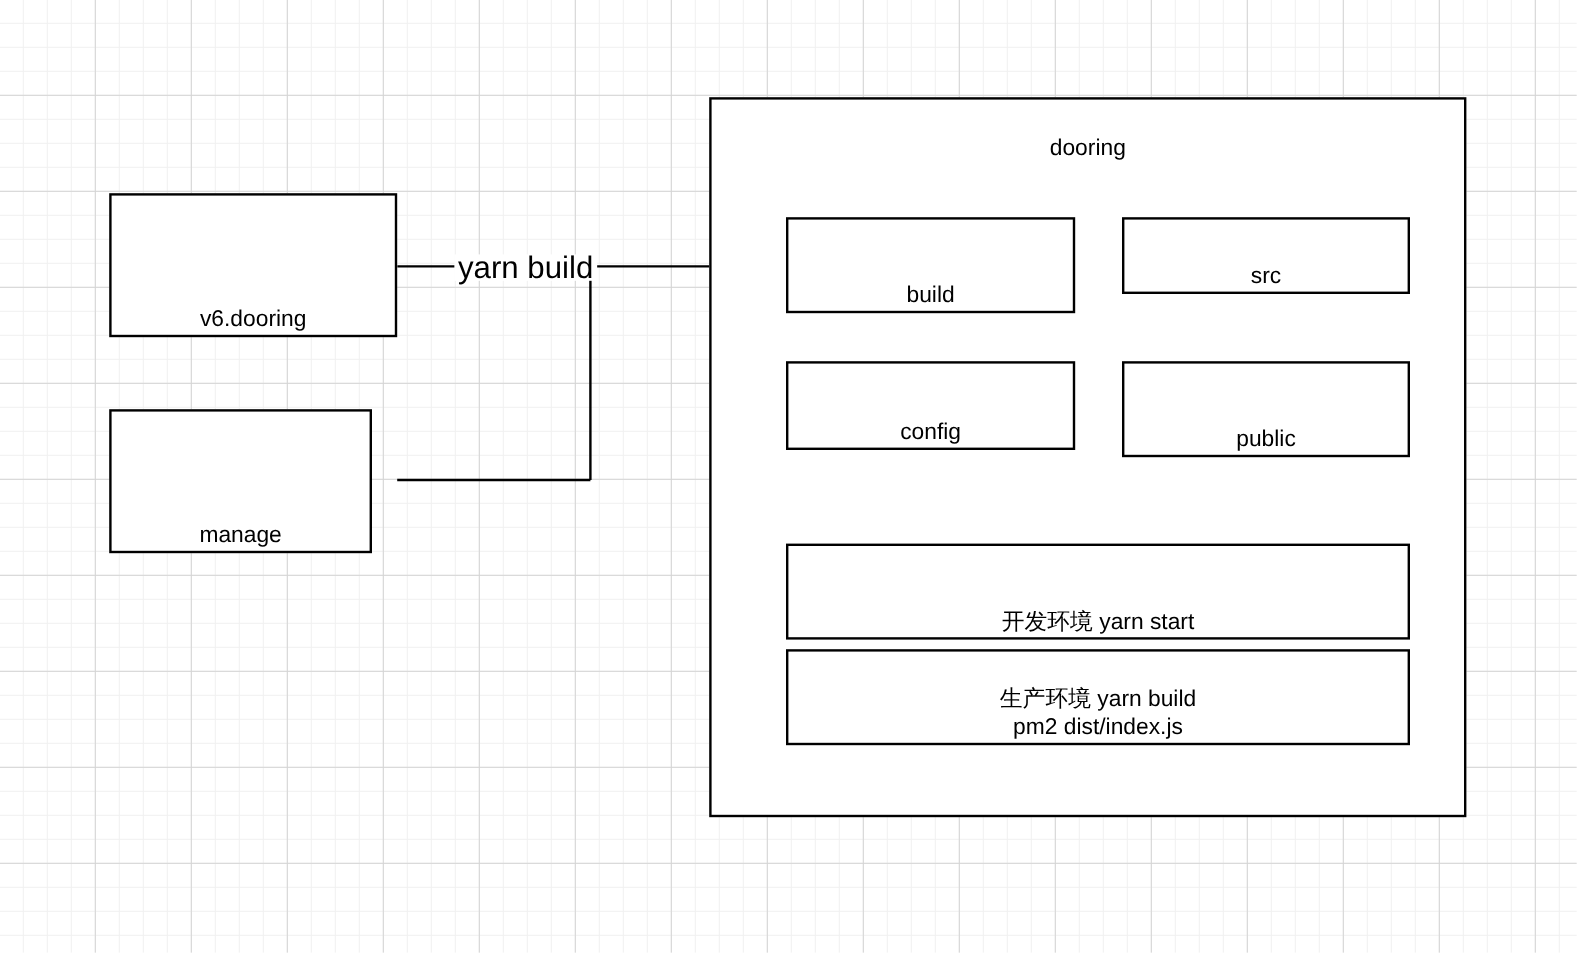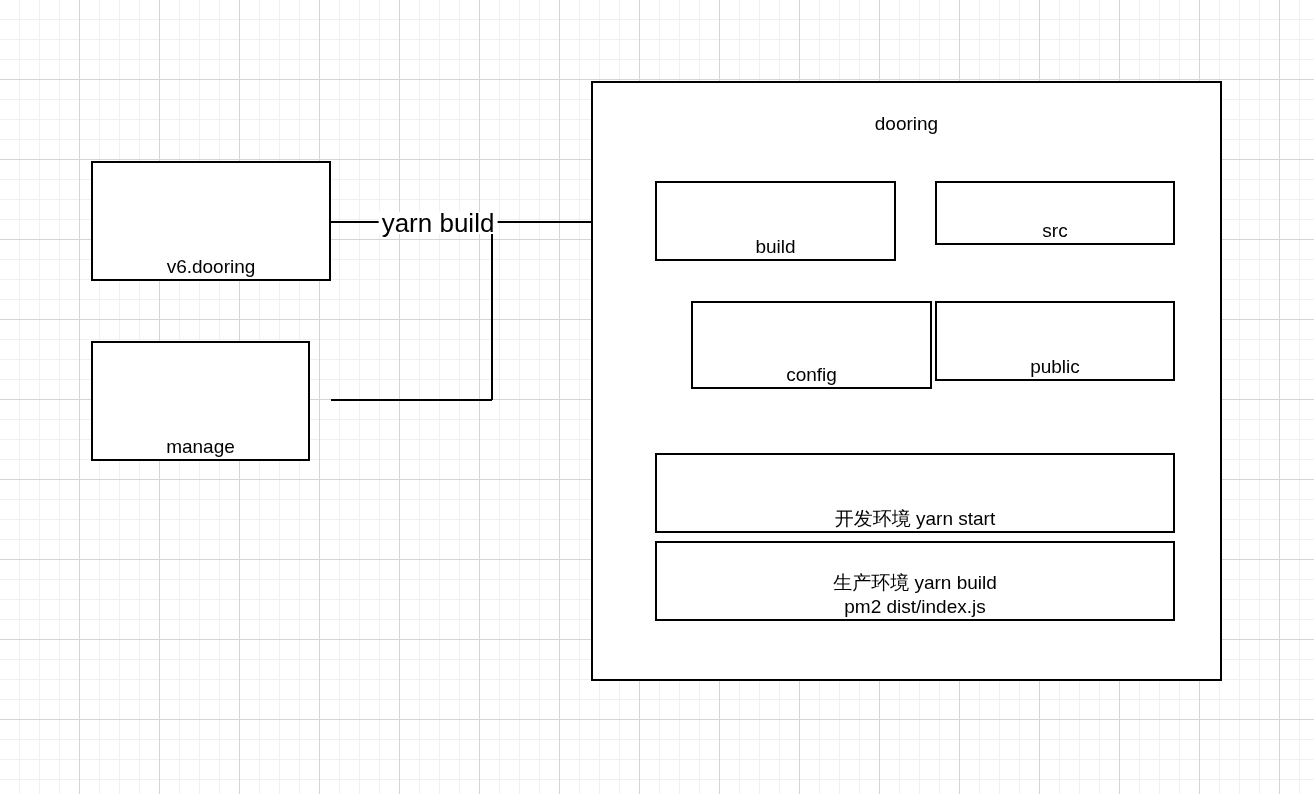--- a/index.html
+++ b/index.html
@@ -104,21 +104,21 @@
   </div>
 
   <div class="node" style="left:655px; top:181px; width:241px; height:80px;">
     <span>build</span>
   </div>
 
   <div class="node" style="left:935px; top:181px; width:240px; height:64px;">
     <span>src</span>
   </div>
 
-  <div class="node" style="left:655px; top:301px; width:241px; height:88px;margin-left:36px;">
+  <div class="node" style="left:655px; top:301px; width:241px; height:74px;">
     <span>config</span>
   </div>
 
   <div class="node" style="left:935px; top:301px; width:240px; height:80px;">
     <span>public</span>
   </div>
 
   <div class="node" style="left:655px; top:421px; width:520px; height:80px;margin-top:32px;">
     <span>开发环境 yarn start</span>
   </div>

